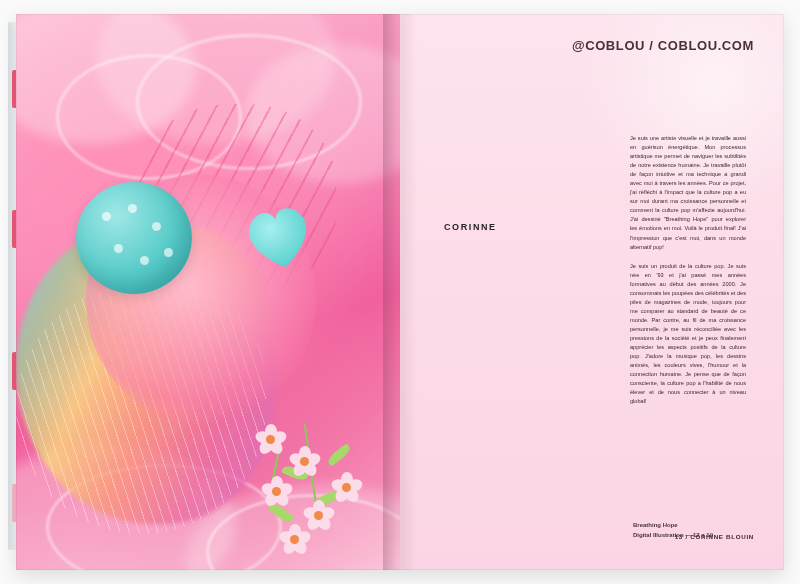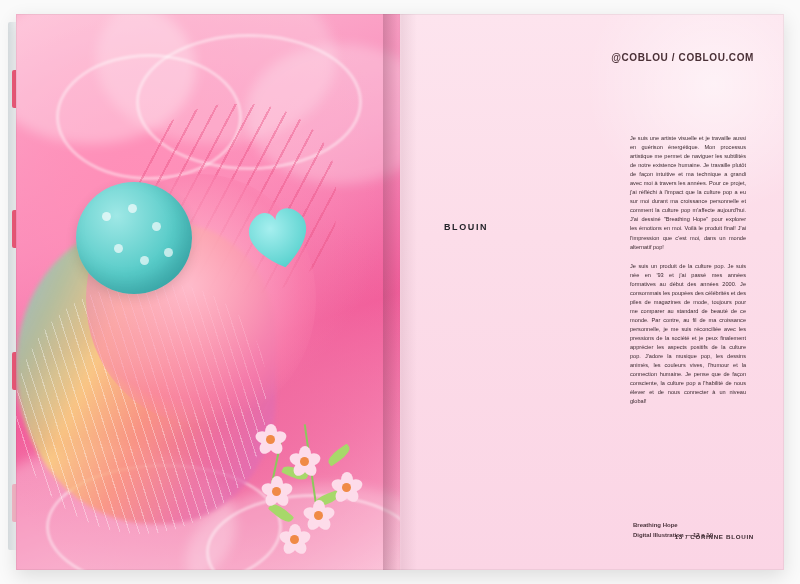--- a/index.html
+++ b/index.html
@@ -220,22 +220,22 @@
   }
   .page-glow {
     position: absolute;
     right: -60px; top: -60px;
     width: 260px; height: 260px;
     background: radial-gradient(circle, rgba(255,255,255,0.55), rgba(255,255,255,0) 70%);
   }
   .handle {
     position: absolute;
     right: 30px;
-    top: 38px;
-    font-size: 10px;
+    top: 24px;
+    font-size: 13px;
     letter-spacing: 0.6px;
     color: #4a3036;
     font-weight: 700;
   }
   .artist-name {
     position: absolute;
     left: 42px;
     top: 112px;
     width: 180px;
     font-family: "DejaVu Serif", serif;
@@ -414,21 +414,21 @@
         </div>
       </div>
     </div>
 
     <div class="right-page">
       <div class="page-glow"></div>
 
       <div class="handle">@COBLOU / COBLOU.COM</div>
 
 
-      <div class="artist-city">BLOUIN</div>
+      <div class="artist-city">CORINNE</div>
 
       <div class="body-col">
         <p>Je suis une artiste visuelle et je travaille aussi en guérison énergétique. Mon processus artistique me permet de naviguer les subtilités de notre existence humaine. Je travaille plutôt de façon intuitive et ma technique a grandi avec moi à travers les années. Pour ce projet, j'ai réfléchi à l'impact que la culture pop a eu sur moi durant ma croissance personnelle et comment la culture pop m'affecte aujourd'hui. J'ai dessiné "Breathing Hope" pour explorer les émotions en moi. Voilà le produit final! J'ai l'impression que c'est moi, dans un monde alternatif pop!</p>
         <p>Je suis un produit de la culture pop. Je suis née en '93 et j'ai passé mes années formatives au début des années 2000. Je consommais les poupées des célébrités et des piles de magazines de mode, toujours pour me comparer au standard de beauté de ce monde. Par contre, au fil de ma croissance personnelle, je me suis réconciliée avec les pressions de la société et je peux finalement apprécier les aspects positifs de la culture pop. J'adore la musique pop, les dessins animés, les couleurs vives, l'humour et la connection humaine. Je pense que de façon consciente, la culture pop a l'habilité de nous élever et de nous connecter à un niveau global!</p>
       </div>
 
       <div class="caption">
         <div>Breathing Hope</div>
         <div>Digital Illustration — 12 x 19</div>
       </div>

